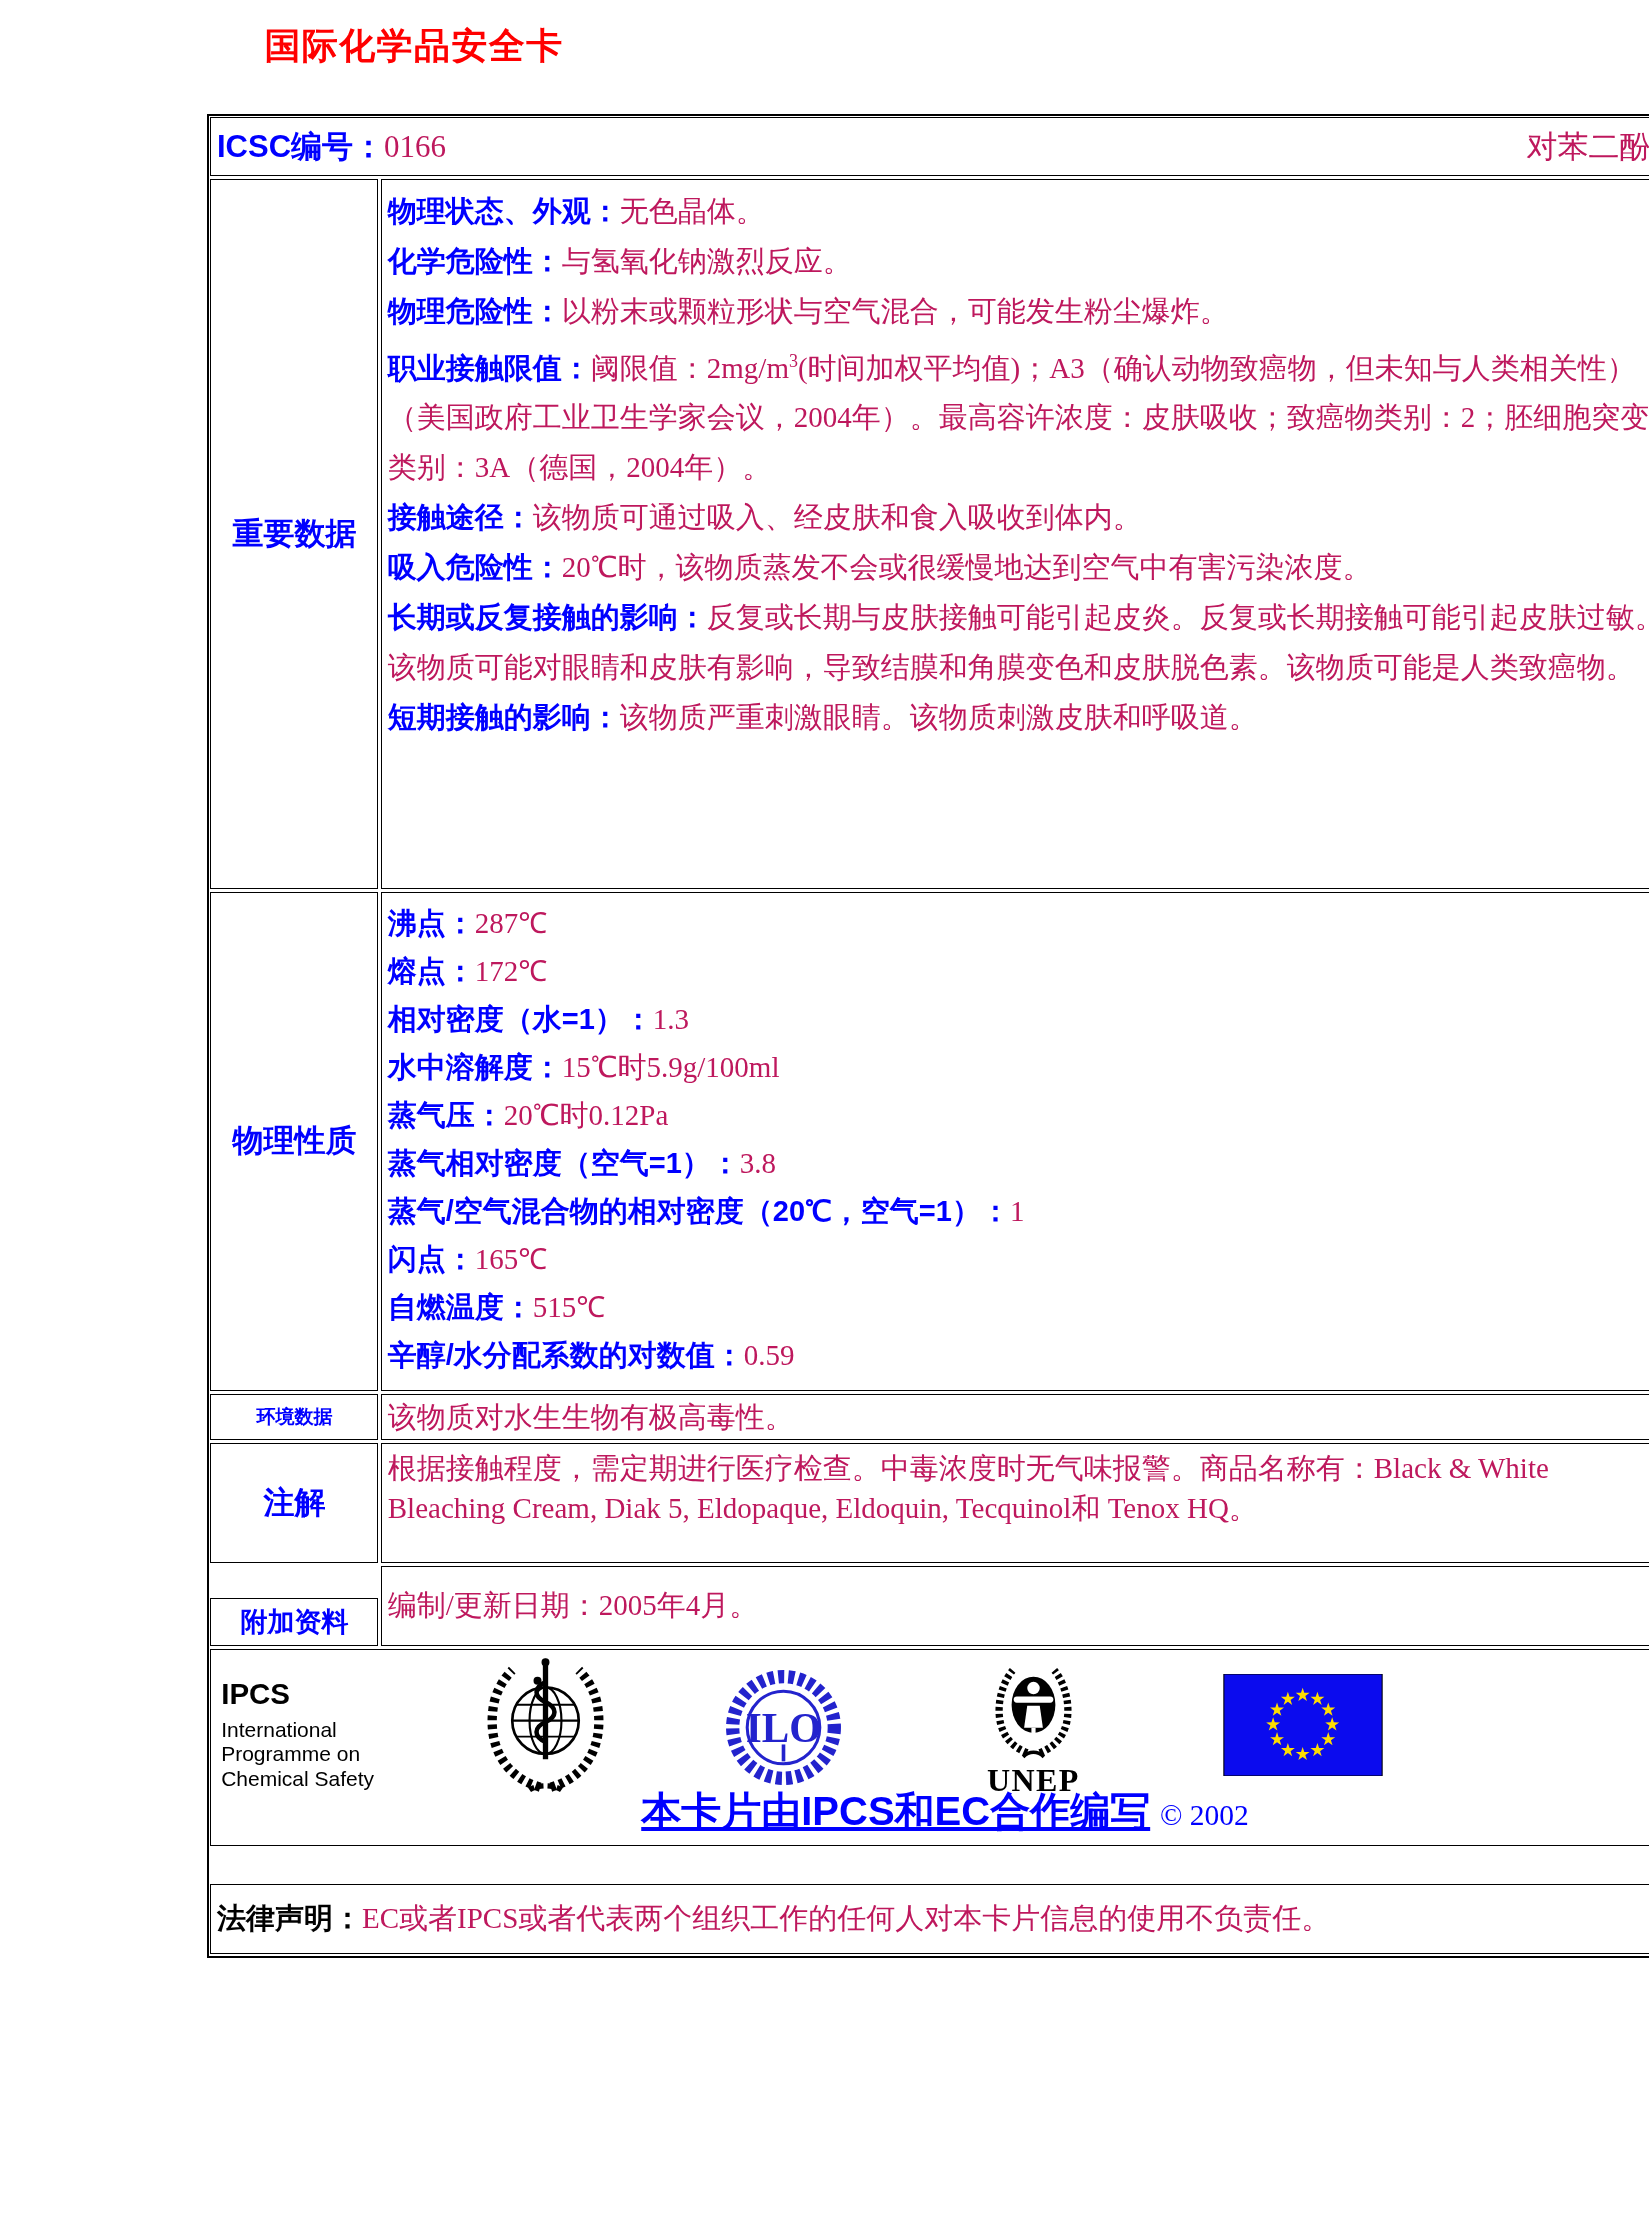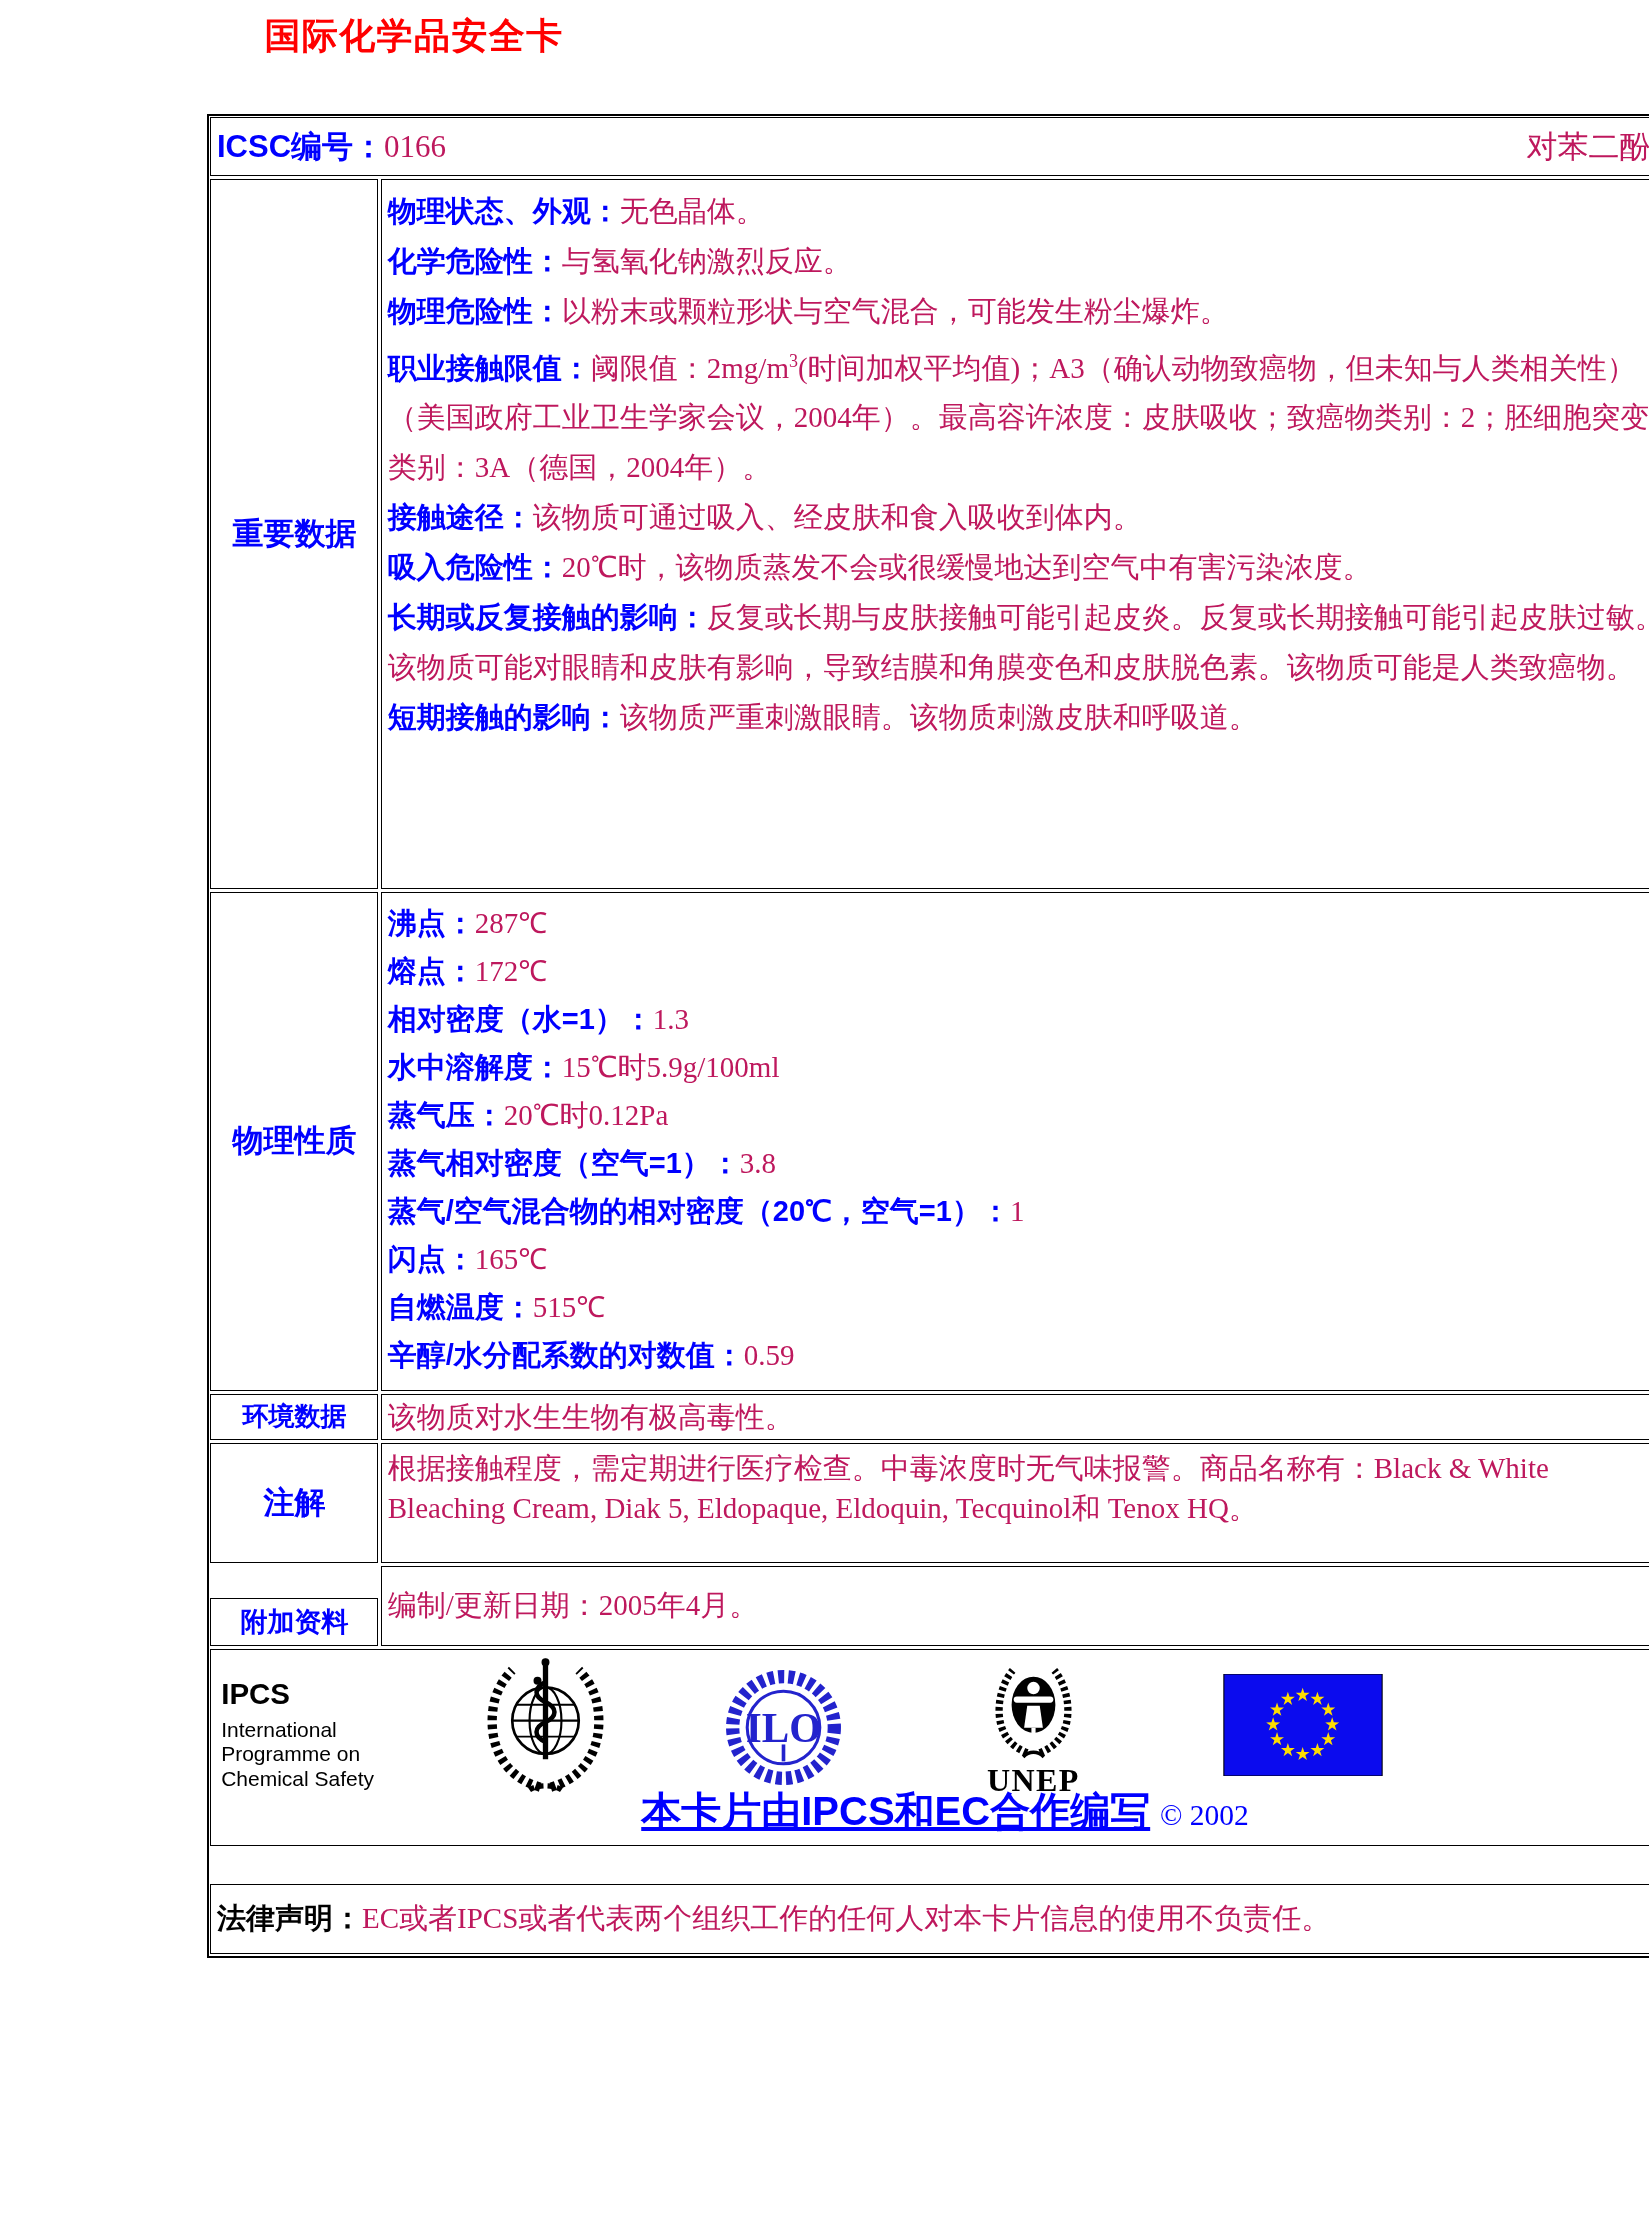--- a/index.html
+++ b/index.html
@@ -5,21 +5,21 @@
   * { box-sizing: border-box; margin: 0; padding: 0; }
   html,body { background:#ffffff; }
   body {
     width: 1650px; height: 2227px;
     position: relative;
     font-family: "Liberation Serif", serif;
     color:#000;
   }
   
   .page-title {
-    position:absolute; left:0; top:12px; width:828px;
+    position:absolute; left:0; top:22px; width:828px;
     text-align:center;
     font-size:36px; font-weight:bold; color:#ff0000;
     font-family:"Liberation Serif", serif;
     letter-spacing:1.4px;
   }
   
   .card {
     position:absolute; left:207px; top:114px; width:1476px;
     border:2.8px solid #000;
     padding:1.4px;
@@ -45,21 +45,21 @@
   .header-cell {
     flex:1; height:59px; display:flex; align-items:center;
     padding:0 28px 0 5.6px; font-size:31px;
   }
   .header-cell .spacer { flex:1; }
   
   .r-important .content-cell { line-height:50px; min-height:710px; padding-top:5.6px; }
   .r-physical  .content-cell { line-height:48px; min-height:499px; padding-top:6.3px; }
   .r-env  .cell { min-height:45px; }
   .r-env  .content-cell { line-height:36px; display:flex; align-items:center; }
-  .r-env  .label-cell { font-size:26px; }
+  .r-env  .label-cell { font-size:19px; }
   .r-notes .content-cell { line-height:40px; min-height:120px; }
   .r-addl .cell { min-height:48px; }
   .r-addl .content-cell { display:flex; align-items:center; }
   .r-addl .label-cell { font-size:27px;margin-top:32px; }
   sup { font-size:18px; vertical-align:super; }
   
   .logos-cell { position:relative; height:197px; width:100%; }
   .ipcs-block { position:absolute; left:9.8px; top:27px; font-family:"Liberation Sans", sans-serif; color:#000; }
   .ipcs-acronym { font-size:29.5px; font-weight:bold; margin-bottom:7px; }
   .ipcs-line { font-size:21px; line-height:24.6px; }

